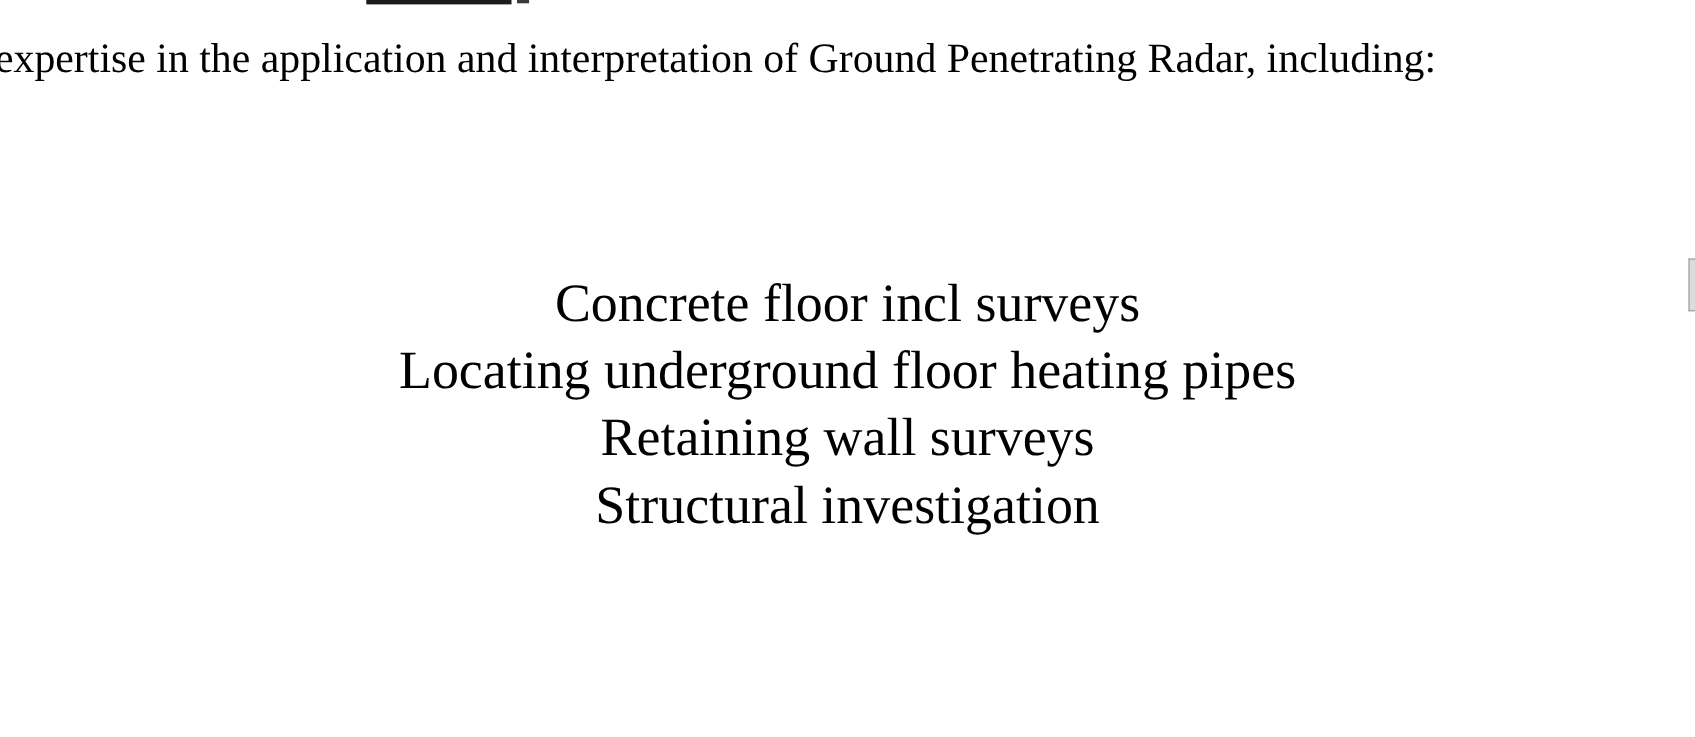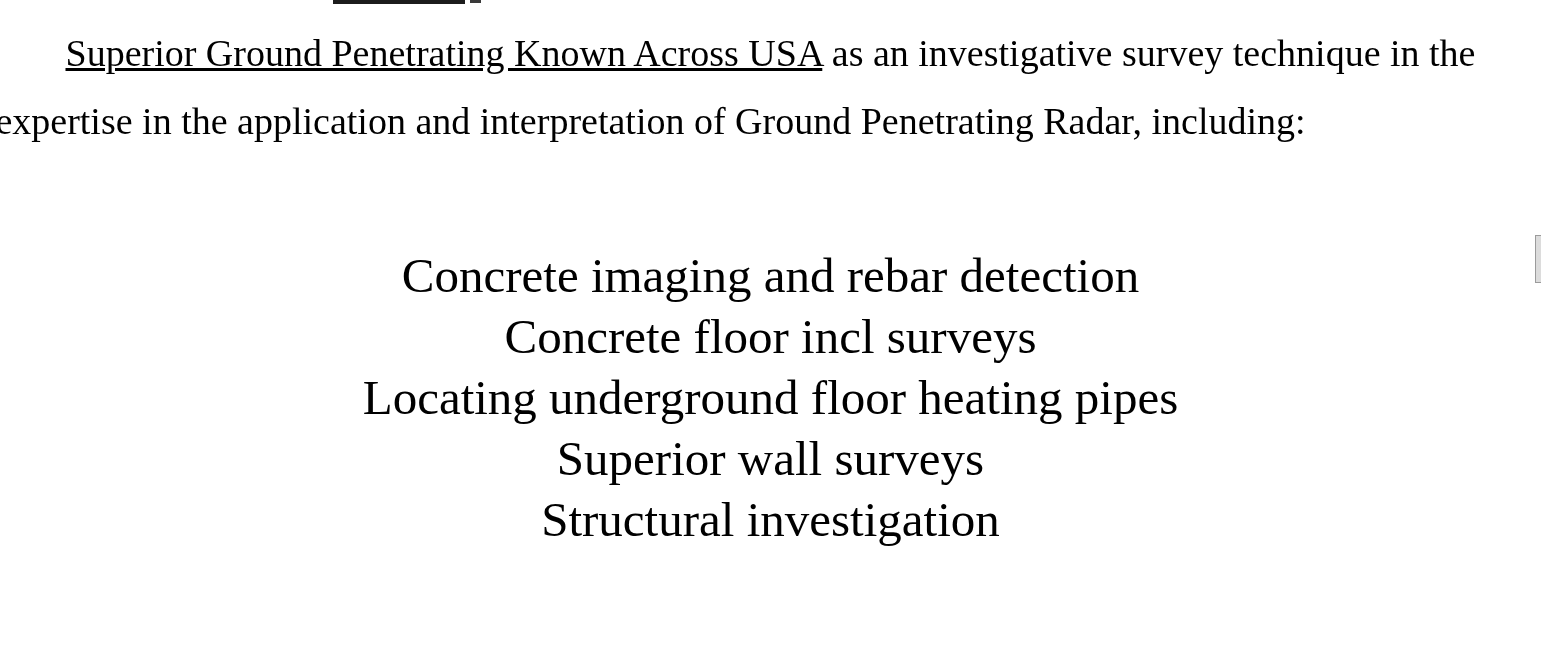--- a/index.html
+++ b/index.html
@@ -90,29 +90,25 @@
     box-sizing: border-box;
   }
 </style>
 </head>
 <body>
 
 <div class="top-bar"></div>
 <div class="top-bar-fragment"></div>
 
 <div class="intro">
-  <div class="intro-line">
-    <span class="underlined">Superior Ground Penetrating Known Across USA</span><span> as an investigative survey technique in the</span>
-  </div>
   <div class="intro-line shift-left">expertise in the application and interpretation of Ground Penetrating Radar, including:</div>
 </div>
 
 <div class="services">
-  <div class="service-item">Concrete imaging and rebar detection</div>
   <div class="service-item">Concrete floor incl surveys</div>
   <div class="service-item">Locating underground floor heating pipes</div>
-  <div class="service-item">Superior wall surveys</div>
+  <div class="service-item">Retaining wall surveys</div>
   <div class="service-item">Structural investigation</div>
 </div>
 
 <div class="scrollbar-track">
   <div class="scrollbar-thumb"></div>
 </div>
 
 </body></html>

